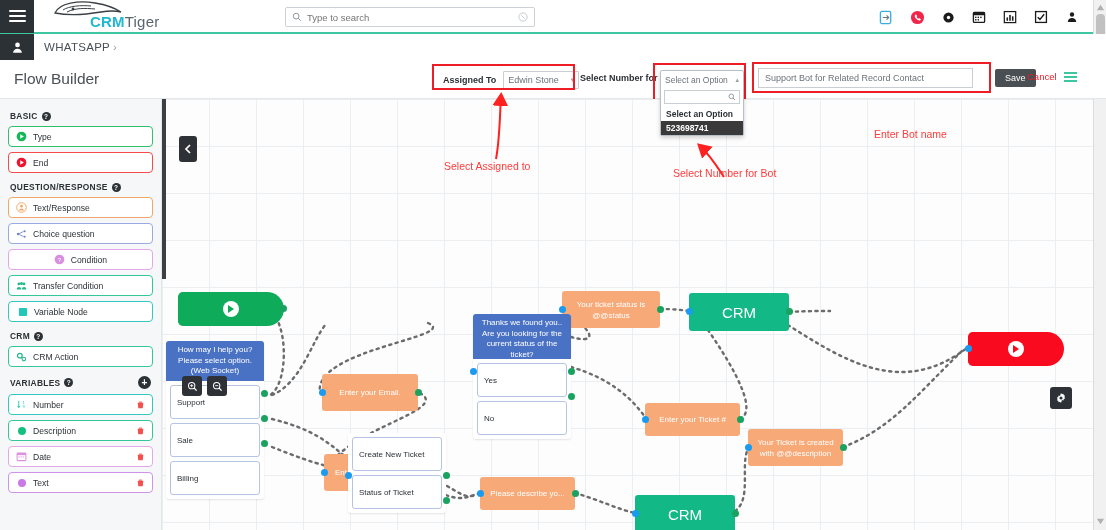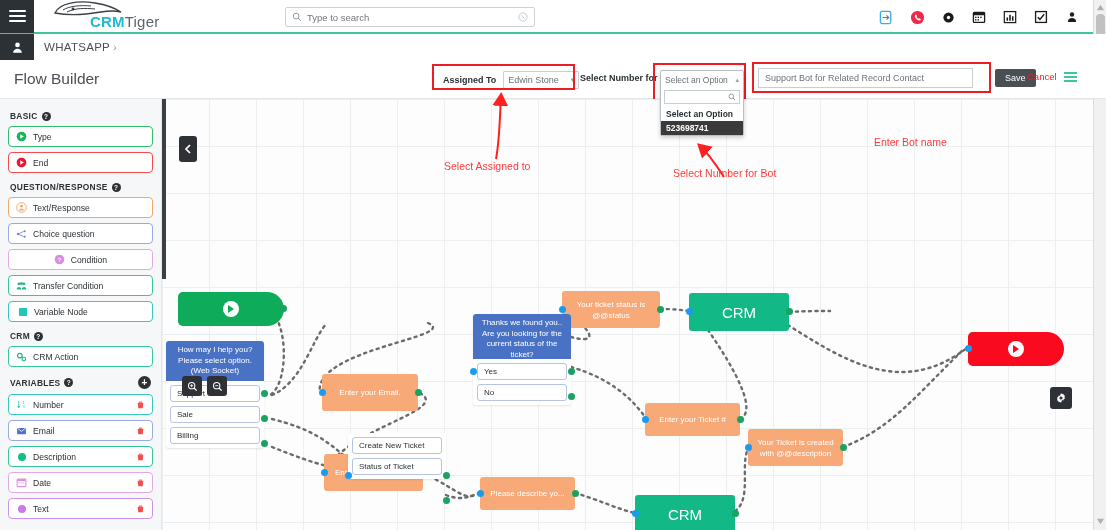--- a/index.html
+++ b/index.html
@@ -157,21 +157,21 @@
   .node { position:absolute; border-radius:3px; display:flex; align-items:center; justify-content:center;
           text-align:center; color:#fff; }
   .node.msg { background:#f8a978; font-size:8px; line-height:11px; padding:3px 6px; }
   .node.crm { background:#12b886; font-size:15px; }
   .node.startn { background:#0eab5b; border-radius:5px 18px 18px 5px; }
   .node.endn { background:#fa0a1e; border-radius:5px 18px 18px 5px; }
 
   .choice { position:absolute; background:#fff; border-radius:3px; box-shadow:0 1px 2px rgba(0,0,0,.10); }
   .choice-head { background:#4a72c4; color:#fff; font-size:8px; line-height:10.5px; padding:4px 6px;
                  text-align:center; border-radius:3px 3px 0 0; overflow:hidden;}
-  .choice-opt { border:1px solid #b6c3e2; border-radius:3px; margin:4px 4px; height:17px;
+  .choice-opt { border:1px solid #b6c3e2; border-radius:3px; margin:4px 4px; height:34px;
                 display:flex; align-items:center; padding:0 6px; font-size:8px; color:#2b3135; background:#fff;}
 
   .port { position:absolute; width:7px; height:7px; border-radius:50%; }
   .port.in { background:#1b9bf0; }
   .port.out { background:#1aa260; }
 
   .playcircle { width:16px; height:16px; border-radius:50%; background:#fff;
     display:flex; align-items:center; justify-content:center; }
   .playcircle .tri { width:0; height:0; border-left:6px solid transparent; border-top:4px solid transparent;
     border-bottom:4px solid transparent; }
@@ -458,33 +458,20 @@
     </div>
     <div class="sb-item" style="border-color:#35c7c0;">
       <span class="ic">
         <svg viewBox="0 0 16 16" width="11" height="11">
             <path d="M4 2.5 v10 M2.2 10 L4 12.6 L5.8 10" stroke="#21c7b8" stroke-width="1.3" fill="none"></path>
             <text x="9.6" y="7" font-size="6" fill="#21c7b8" font-family="Liberation Sans">1</text>
             <text x="9.6" y="13.4" font-size="6" fill="#21c7b8" font-family="Liberation Sans">9</text>
           </svg>
       </span>
       <span>Number</span>
-      <svg class="trash" viewBox="0 0 16 16">
-          <path d="M3 4.2h10l-1 9.6H4z" fill="#f0514e"></path>
-          <rect x="5.2" y="2" width="5.6" height="1.8" fill="#f0514e"></rect>
-        </svg>
-    </div>
-    <div class="sb-item" style="border-color:#9aa9e0;">
-      <span class="ic">
-        <svg viewBox="0 0 16 16" width="12" height="10">
-            <rect x="1" y="3" width="14" height="10" rx="1" fill="#4a6fd0"></rect>
-            <path d="M1.6 3.6 L8 8.6 L14.4 3.6" stroke="#fff" stroke-width="1.3" fill="none"></path>
-          </svg>
-      </span>
-      <span>Email</span>
       <svg class="trash" viewBox="0 0 16 16">
           <path d="M3 4.2h10l-1 9.6H4z" fill="#f0514e"></path>
           <rect x="5.2" y="2" width="5.6" height="1.8" fill="#f0514e"></rect>
         </svg>
     </div>
     <div class="sb-item" style="border-color:#35c79a;">
       <span class="ic">
         <svg viewBox="0 0 16 16" width="10" height="10">
             <circle cx="8" cy="8" r="6.4" fill="#16bf7f"></circle>
           </svg>
@@ -668,15 +655,15 @@
       <marker id="ar" markerWidth="8" markerHeight="8" refX="5" refY="4" orient="auto">
         <path d="M0 0 L7 4 L0 8 z" fill="#ff2020"></path>
       </marker>
     </defs>
     <path d="M496 159 C500 138, 500 110, 501 96" stroke="#ff2020" stroke-width="2" fill="none" marker-end="url(#ar)"></path>
     <path d="M724 177 C718 168, 710 155, 700 146" stroke="#ff2020" stroke-width="2" fill="none" marker-end="url(#ar)"></path>
   </svg>
 
   <div class="anno" style="left:444px; top:160px;">Select Assigned to</div>
   <div class="anno" style="left:673px; top:167px;">Select Number for Bot</div>
-  <div class="anno" style="left:874px; top:136px;">Enter Bot name</div>
+  <div class="anno" style="left:874px; top:128px;">Enter Bot name</div>
 
 </div>
 
 </body></html>

